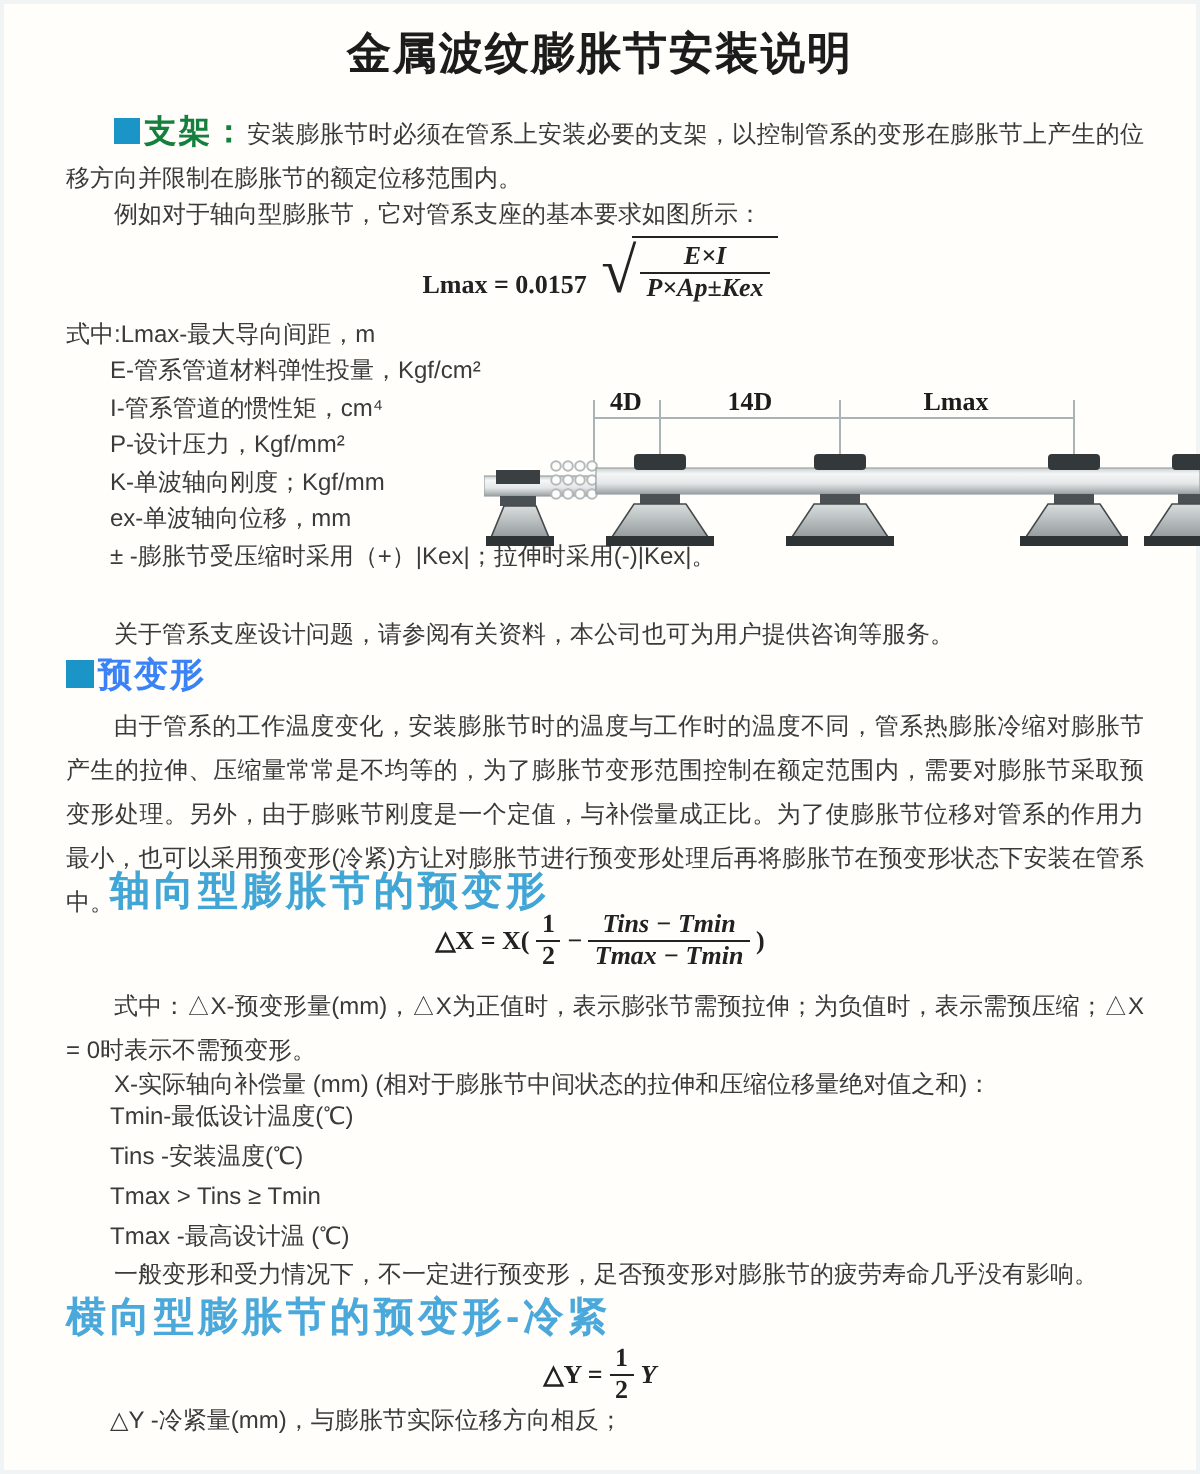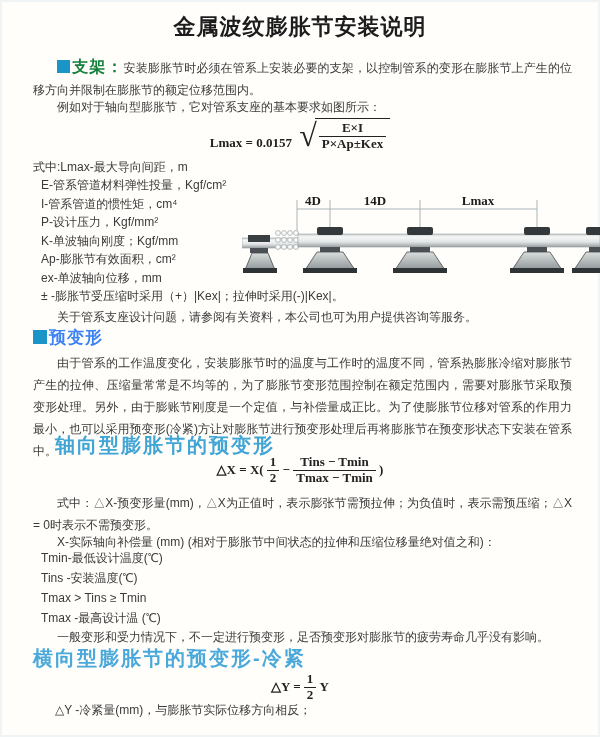--- a/index.html
+++ b/index.html
@@ -21,32 +21,32 @@
     font-size:16px;font-weight:bold;color:#15803d;letter-spacing:1px;
   }
   .bullet{
     display:inline-block;width:13px;height:13px;background:#1b95c7;
     margin-right:2px;vertical-align:-1px;
   }
   .sec-heading{font-size:17px;font-weight:bold;color:#3b82f6;letter-spacing:1px;}
   .sub-heading{font-size:20px;font-weight:bold;color:#41a5d5;letter-spacing:2px;}
   .sub-heading2{font-size:20px;font-weight:bold;color:#4aa9da;letter-spacing:2px;}
   .line{left:33px;line-height:18px;}
-  .deep{left:41px;}
+  .deep{left:55px;}
   .defs div{line-height:18.5px;}
   .temps div{line-height:20px;}
   
   .formula{
     left:0;width:600px;text-align:center;
     font-family:"Liberation Serif",serif;font-weight:bold;color:#222;font-size:13px;
   }
   .frac{display:inline-block;vertical-align:middle;text-align:center;line-height:1.15;}
   .frac .num{display:block;border-bottom:1px solid #222;padding:0 3px;}
   .frac .den{display:block;padding:0 3px;}
-  .ital{}
+  .ital{font-style:italic;}
   .sqrt{display:inline-flex;align-items:center;margin-left:4px;}
   .radical{font-size:32px;font-weight:400;line-height:.9;margin-right:-2px;}
   .root-content{display:inline-block;border-top:1.5px solid #222;padding:2px 4px 0 4px;}
   .fpiece{vertical-align:middle;}
   svg text{font-family:"Liberation Serif",serif;font-weight:bold;fill:#1c1c1c;}
 </style>
 </head>
 <body>
 
 <div class="page">
@@ -72,21 +72,20 @@
     </span>
   </div>
 
   <div class="abs line" style="top:158px;">式中:Lmax-最大导向间距，m</div>
 
   <div class="abs deep defs" style="top:176px;">
     <div>E-管系管道材料弹性投量，Kgf/cm²</div>
     <div>I-管系管道的惯性矩，cm⁴</div>
     <div>P-设计压力，Kgf/mm²</div>
     <div>K-单波轴向刚度；Kgf/mm</div>
-    <div>Ap-膨胀节有效面积，cm²</div>
     <div>ex-单波轴向位移，mm</div>
     <div>± -膨胀节受压缩时采用（+）|Kex|；拉伸时采用(-)|Kex|。</div>
   </div>
 
   <svg class="abs" style="top:192px;left:242px;" width="358" height="100" viewBox="0 0 358 100">
     <defs>
       <linearGradient id="pipeGrad" x1="0" y1="0" x2="0" y2="1">
         <stop offset="0" stop-color="#c8cdce"></stop>
         <stop offset="0.22" stop-color="#f5f7f7"></stop>
         <stop offset="0.6" stop-color="#e3e6e7"></stop>

